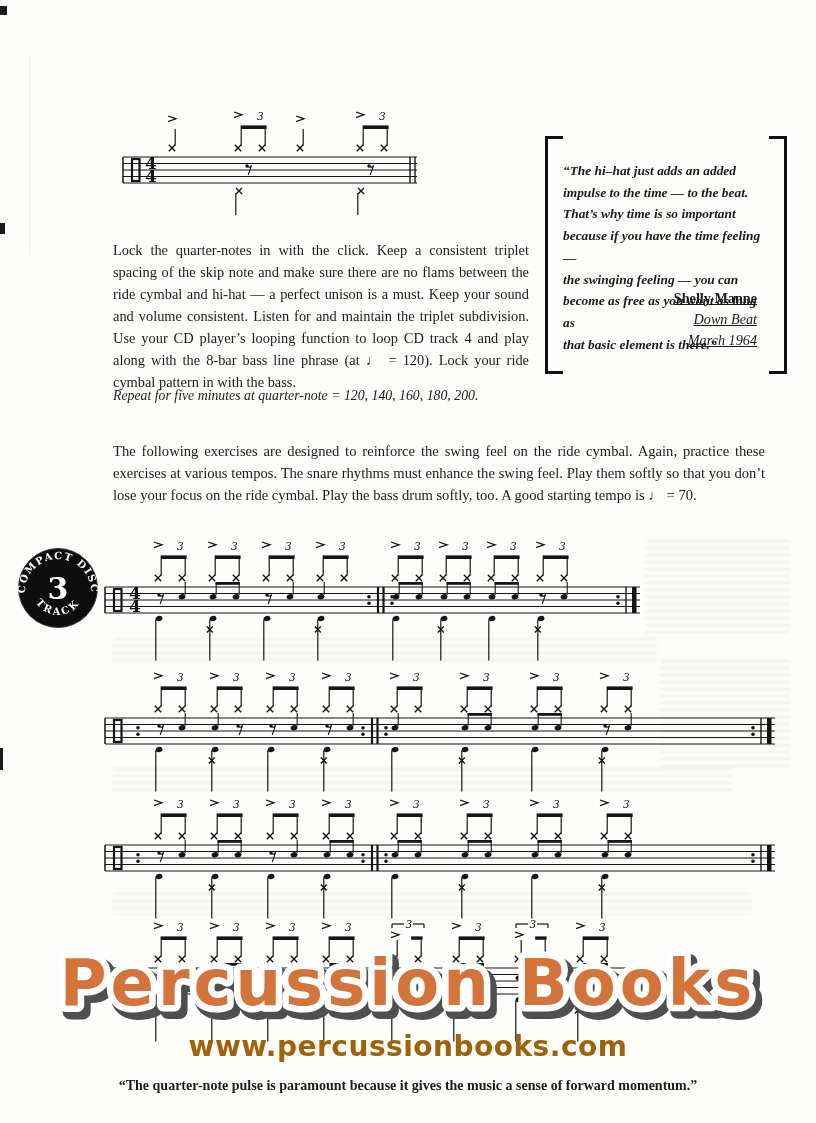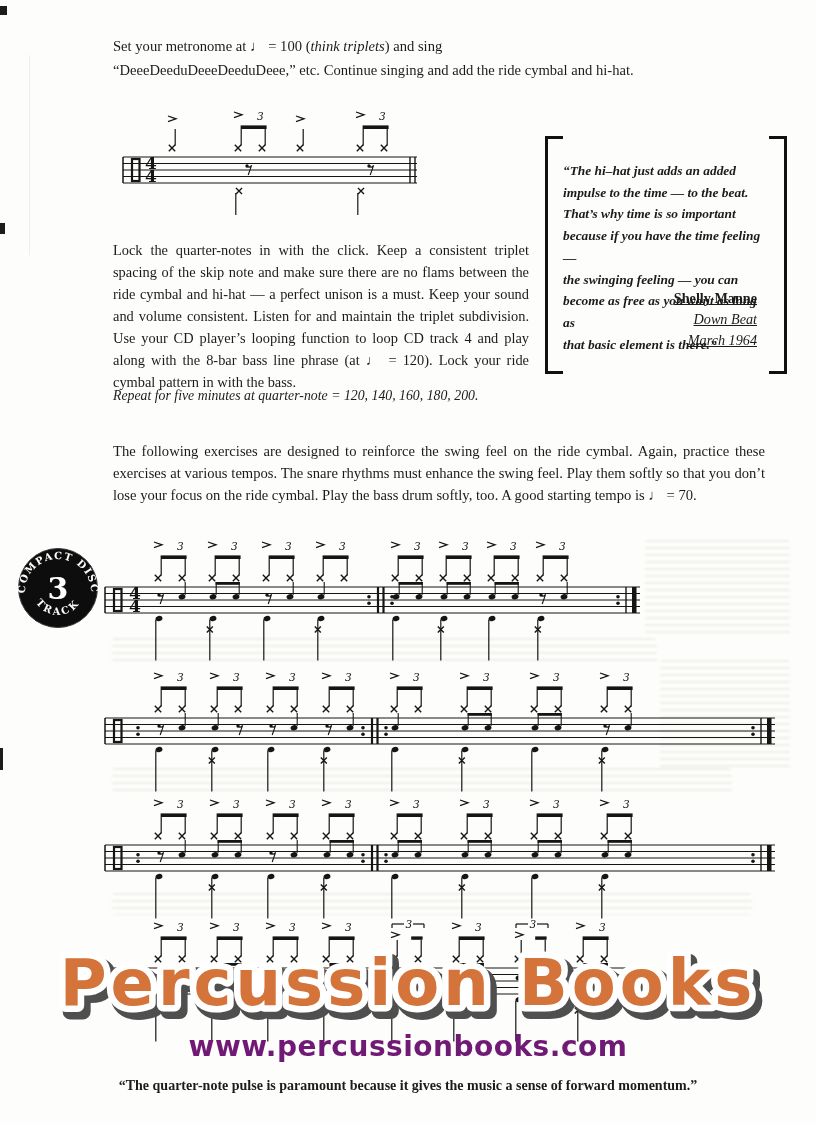--- a/index.html
+++ b/index.html
@@ -34,45 +34,41 @@
          background:repeating-linear-gradient(180deg, rgba(128,118,100,.30) 0 2px, transparent 2px 7px);}
 
   
   .edge-mark{position:absolute;background:#1c1c1c;z-index:4;}
   .scanline{position:absolute;left:29px;top:55px;width:1px;height:200px;background:rgba(0,0,0,.06);}
 
   
   .wm-svg{position:absolute;left:0;top:935px;width:816px;height:110px;z-index:6;}
   .www{position:absolute;left:0;top:1030px;width:816px;text-align:center;z-index:6;
        font-family:"DejaVu Sans","Liberation Sans",sans-serif;font-weight:bold;font-size:28px;
-       color:#701a75;letter-spacing:.5px;}
+       color:#a16207;letter-spacing:.5px;}
 
   .footer-quote{position:absolute;left:0;top:1078px;width:816px;text-align:center;
                 font-weight:600;font-size:14px;}
 </style>
 </head>
 <body>
 
 <div class="page">
 
   <div class="edge-mark" style="left:0;top:6px;width:7px;height:9px;"></div>
   <div class="edge-mark" style="left:0;top:223px;width:5px;height:11px;"></div>
   <div class="edge-mark" style="left:0;top:748px;width:3px;height:22px;"></div>
   <div class="scanline"></div>
 
   <div class="bleed" style="left:645px;top:540px;width:145px;height:95px;"></div>
   <div class="bleed" style="left:112px;top:638px;width:545px;height:26px;"></div>
   <div class="bleed" style="left:660px;top:660px;width:130px;height:112px;"></div>
   <div class="bleed" style="left:112px;top:768px;width:620px;height:24px;"></div>
   <div class="bleed" style="left:112px;top:893px;width:640px;height:22px;"></div>
 
-  <div class="intro">
-    <div><span>Set your metronome at ♩ = 100 (</span><span class="it">think triplets</span><span>) and sing</span></div>
-    <div>“DeeeDeeduDeeeDeeduDeee,” etc. Continue singing and add the ride cymbal and hi-hat.</div>
-  </div>
 
   <svg class="nrow" id="excerpt-svg" style="top:108px;height:120px;">
       <line x1="123" y1="49" x2="417" y2="49" stroke="#151515" stroke-width="1"></line>
       <line x1="123" y1="55.5" x2="417" y2="55.5" stroke="#151515" stroke-width="1"></line>
       <line x1="123" y1="62" x2="417" y2="62" stroke="#151515" stroke-width="1"></line>
       <line x1="123" y1="68.5" x2="417" y2="68.5" stroke="#151515" stroke-width="1"></line>
       <line x1="123" y1="75" x2="417" y2="75" stroke="#151515" stroke-width="1"></line>
       <line x1="123" y1="49" x2="123" y2="75" stroke="#151515" stroke-width="1.5"></line>
       <rect x="132" y="51" width="7.5" height="22" fill="none" stroke="#151515" stroke-width="2.2"></rect>
       <text x="145" y="61" font-size="17" font-weight="bold" font-family="DejaVu Serif, serif" fill="#151515">4</text>

